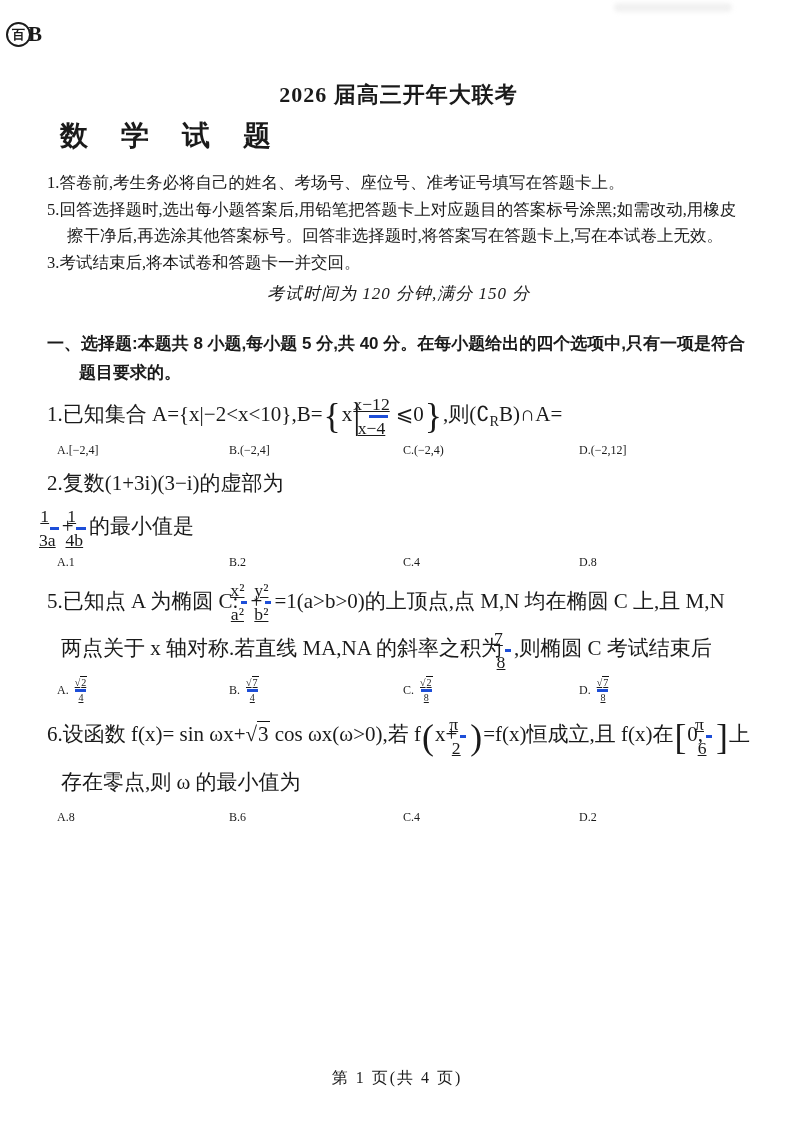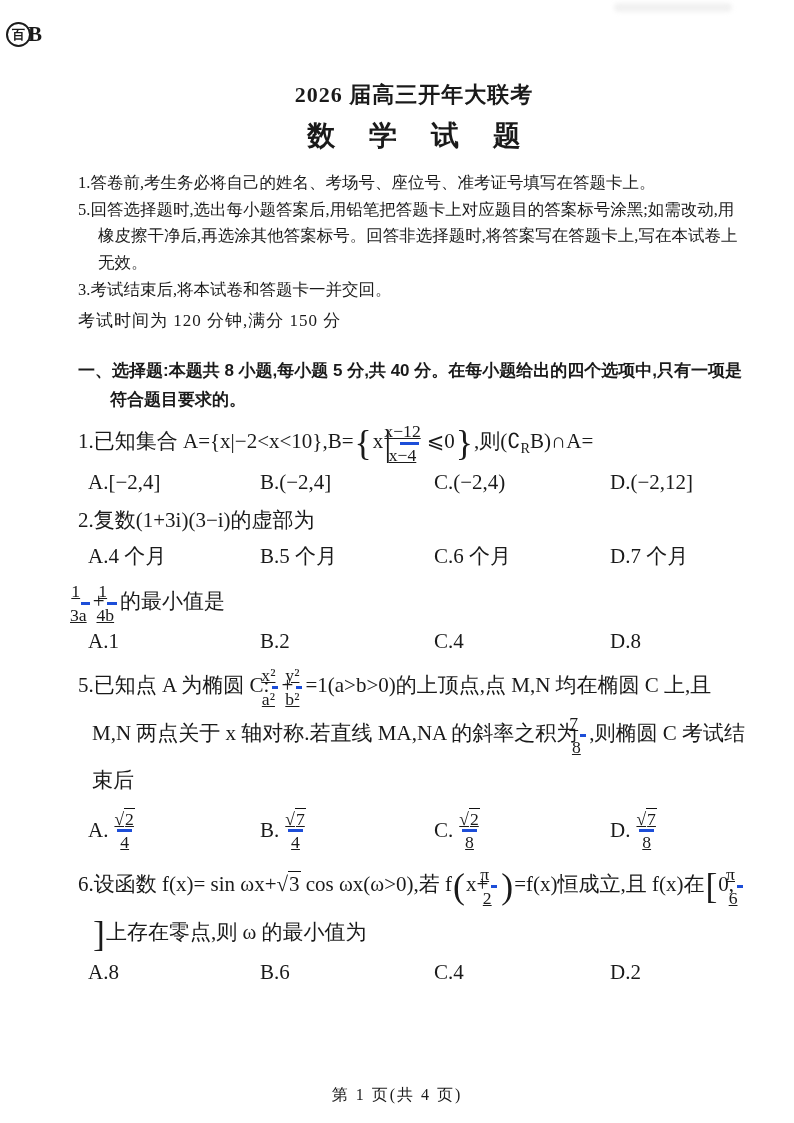--- a/index.html
+++ b/index.html
@@ -21,75 +21,75 @@
   .stamp {
     position: absolute; left: 6px; top: 22px;
     display: flex; align-items: center; gap: 0;
   }
   .stamp-circle {
     width: 25px; height: 25px; border: 2px solid #1c1c1c; border-radius: 50%;
     display: inline-flex; align-items: center; justify-content: center;
     font-size: 13px; font-weight: 700; line-height: 1;
   }
   .stamp-letter { font-size: 21px; font-weight: 600; margin-left: -3px; }
-  .content { position: absolute; left: 47px; right: 44px; top: 0; margin-left: 31px; }
+  .content { position: absolute; left: 47px; right: 44px; top: 0; }
   .title {
     margin-top: 80px; text-align: center;
     font-size: 22px; font-weight: 700; letter-spacing: 1px;
   }
   .subtitle {
-    margin-top: 7px; text-align: center;
-    font-family: Liberation Sans, sans-serif;
+    margin-top: 7px; 
+    font-family: Liberation Serif, serif;
     font-size: 28px; font-weight: 700; letter-spacing: 13px;
     text-indent: 13px; 
   }
   .notices { margin-top: 15px; }
   .notice {
     margin: 0; font-size: 16.5px; line-height: 1.62;
     padding-left: 20px; text-indent: -20px;
   }
   .exam-info {
-    margin-top: 5px; 
+    margin-top: 5px; text-align: center; font-style: italic;
     font-size: 17px; letter-spacing: 1px;
   }
   .sec-heading {
     margin: 24px 0 4px 0;
     font-family: "Liberation Sans", "DejaVu Sans", sans-serif;
     font-weight: 700; font-size: 17px; line-height: 1.72;
     padding-left: 32px; text-indent: -32px;
   }
   .q {
     margin: 2px 0 0 0; font-size: 21px;
     padding-left: 14px; text-indent: -14px;
   }
   .q-text { line-height: 1.68; }
   .q-math { line-height: 2.25; }
   .q-ref { line-height: 1.68; margin-top: 1px; }
   .opts {
     display: grid; grid-template-columns: 172px 174px 176px auto;
     padding-left: 10px; margin: 4px 0 8px 0;
-    font-size: 21px; align-items: center;
+    font-size: 12px; align-items: center;
   }
   .opt { white-space: nowrap; }
   .frac {
     display: inline-flex; flex-direction: column; align-items: center;
     vertical-align: middle; margin: 0 3px; line-height: 1.18; font-size: 0.84em; text-decoration: underline;
   }
   .frac .num { display: block; padding: 0 3px; }
   .frac .den { display: block; border-top: 3px solid #1d4ed8; padding: 0 3px; text-align: center; }
   .bigd {
     font-size: 1.7em; font-weight: 400; vertical-align: middle;
     line-height: 0.9; margin: 0 1px;
   }
   .setsub { font-size: 0.68em; }
   .rad { white-space: nowrap; }
   .rad .vinc { border-top: 1.2px solid #111; padding: 0 1px; }
   .optfrac { display: inline-flex; align-items: center; }
   .footer {
-    position: absolute; left: 0; right: 0; bottom: 17px;
+    position: absolute; left: 0; right: 0; bottom: 34px;
     text-align: center; font-size: 16px; letter-spacing: 2px;
   }
 </style>
 </head>
 <body>
 
 <div class="page">
   <div class="scan-smudge"></div>
 
   <div class="stamp">
@@ -118,26 +118,20 @@
         </span><span>⩽0</span><span class="bigd">}</span><span>,则(∁</span><sub class="setsub">R</sub><span>B)∩A=</span></p>
     <div class="opts">
       <span class="opt">A.[−2,4]</span>
       <span class="opt">B.(−2,4]</span>
       <span class="opt">C.(−2,4)</span>
       <span class="opt">D.(−2,12]</span>
     </div>
 
     <p class="q q-text">2.复数(1+3i)(3−i)的虚部为</p>
 
-    <div class="opts">
-      <span class="opt">A.4 个月</span>
-      <span class="opt">B.5 个月</span>
-      <span class="opt">C.6 个月</span>
-      <span class="opt">D.7 个月</span>
-    </div>
 
     <p class="q q-math"><span class="frac">
           <span class="num">1</span>
           <span class="den">3a</span>
         </span><span>+</span><span class="frac">
           <span class="num">1</span>
           <span class="den">4b</span>
         </span><span>的最小值是</span></p>
     <div class="opts">
       <span class="opt">A.1</span>

